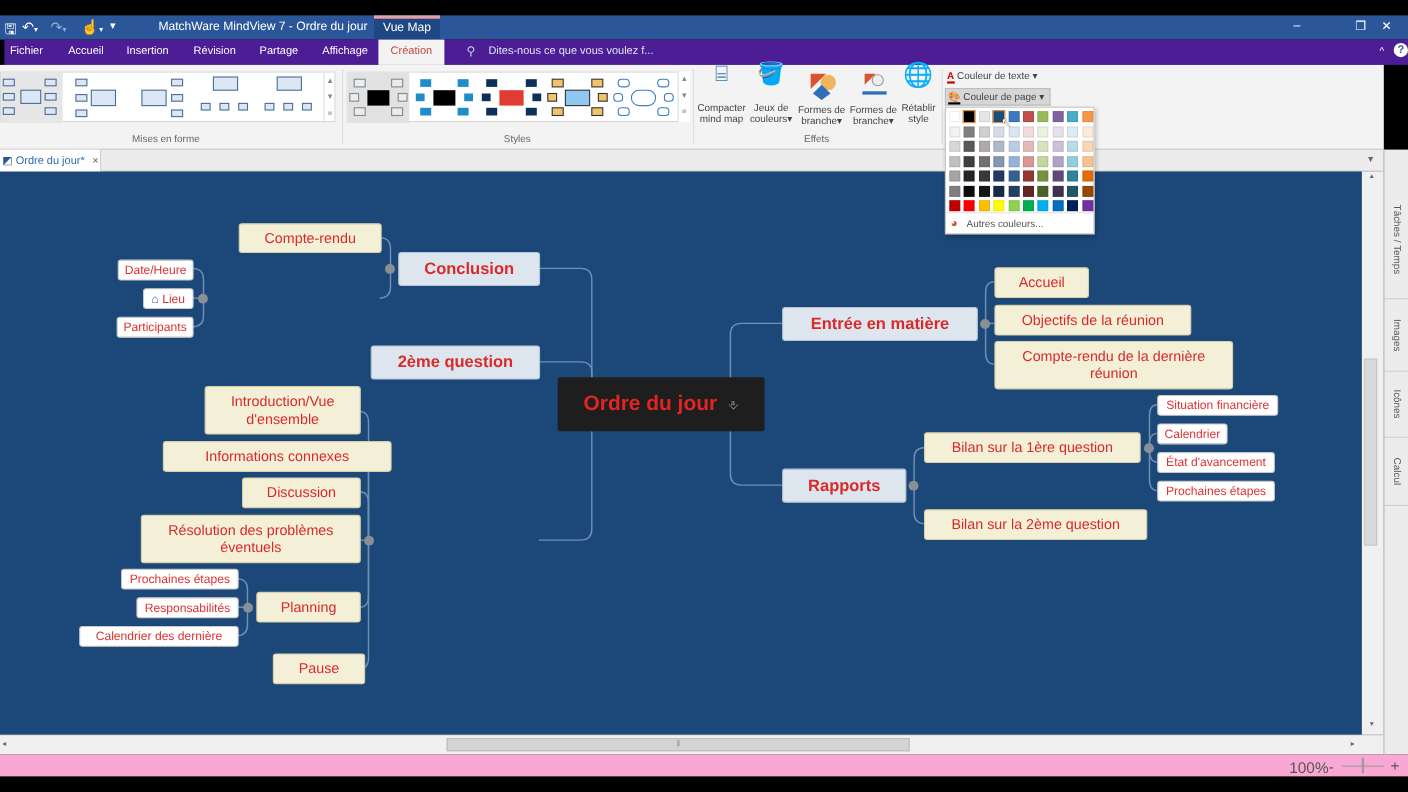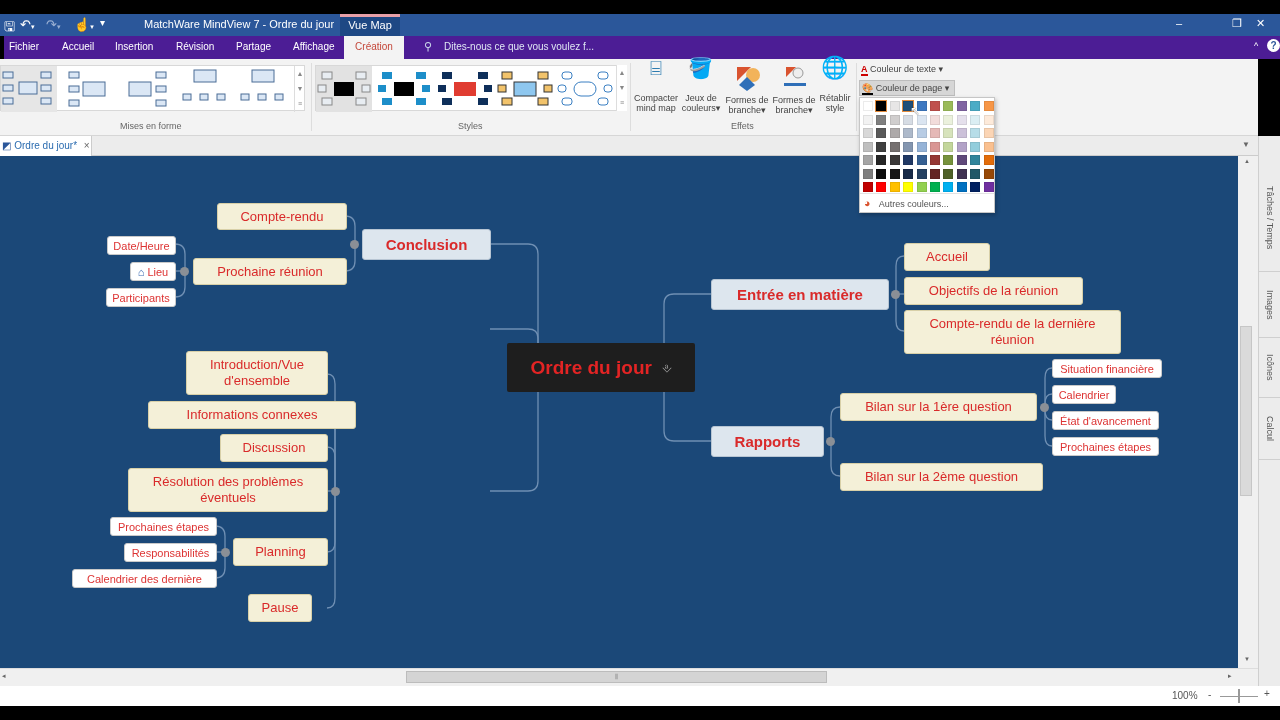--- a/index.html
+++ b/index.html
@@ -18,21 +18,21 @@
 #canvas{left:0;top:156px;width:1238px;height:512px;background:#1b4878;overflow:hidden}
 .node{position:absolute;display:flex;align-items:center;justify-content:center;text-align:center;color:#d92a2a;border-radius:3px;line-height:16px}
 .main{background:#dde6ee;font-weight:bold;font-size:15px;border:1px solid #b7c5d3}
 .sub{background:#f4f0d8;font-size:13px;border:1px solid #d8d0a8}
 .leaf{background:#fff;font-size:11px;border:1px solid #c9c9c9;color:#d33}
 .knob{position:absolute;width:9px;height:9px;border-radius:50%;background:#8a8f96}
 #rightpanel{left:1258px;top:136px;width:22px;height:550px;background:#ececec;border-left:1px solid #cfcfcf}
 .vtab{position:absolute;left:0;width:22px;font-size:9px;color:#555;writing-mode:vertical-rl;display:flex;align-items:center;justify-content:center;border-bottom:1px solid #cfcfcf}
 #vscroll{left:1238px;top:156px;width:20px;height:512px;background:#f0f0f0}
 #hscroll{left:0;top:668px;width:1258px;height:18px;background:#f0f0f0;border-top:1px solid #ddd}
-#statusbar{left:0;top:686px;width:1280px;height:20px;background:#ffffff;font-size:10px;color:#555}
+#statusbar{left:0;top:686px;width:1280px;height:20px;background:#f9a8d4;font-size:14px;color:#555}
 #bottomblack{left:0;top:706px;width:1280px;height:14px;background:#000}
 #colorpop{left:859px;top:97px;width:136px;height:116px;background:#fff;border:1px solid #c6c6c6;box-shadow:1px 2px 4px rgba(0,0,0,.25)}
 .sw{position:absolute;width:10px;height:10px;border:1px solid rgba(0,0,0,.08)}
 svg.lines{position:absolute;left:0;top:0}
 </style>
 </head>
 <body>
 
 <div id="blackbar" class="abs"></div>
 
@@ -249,41 +249,41 @@
   </svg>
 
   <div class="node" style="left:507px;top:187px;width:188px;height:49px;background:#1e1e1e;color:#e32424;font-size:19px;font-weight:bold;border-radius:2px">
     <span>Ordre du jour</span>
     <span style="color:#aaa;font-size:12px;font-weight:normal;margin-left:10px">⎀</span>
   </div>
 
   <div class="node main" style="left:362px;top:73px;width:129px;height:31px">Conclusion</div>
   <div class="knob" style="left:350px;top:84px"></div>
   <div class="node sub" style="left:217px;top:47px;width:130px;height:27px">Compte-rendu</div>
-  <div class="node sub" style="left:193px;top:102px;width:154px;height:27px">Prochaine réunion</div>
   <div class="knob" style="left:180px;top:111px"></div>
   <div class="node leaf" style="left:107px;top:80px;width:69px;height:19px">Date/Heure</div>
   <div class="node leaf" style="left:130px;top:106px;width:46px;height:19px">
       <span style="color:#3a6ab0;margin-right:3px">⌂</span>
       <span>Lieu</span>
     </div>
   <div class="node leaf" style="left:106px;top:132px;width:70px;height:19px">Participants</div>
 
+  <div class="node main" style="left:337px;top:158px;width:154px;height:31px">2ème question</div>
 
   <div class="knob" style="left:331px;top:331px"></div>
   <div class="node sub" style="left:186px;top:195px;width:142px;height:44px;padding:0 8px">Introduction/Vue d'ensemble</div>
   <div class="node sub" style="left:148px;top:245px;width:208px;height:28px">Informations connexes</div>
   <div class="node sub" style="left:220px;top:278px;width:108px;height:28px">Discussion</div>
   <div class="node sub" style="left:128px;top:312px;width:200px;height:44px;padding:0 20px">Résolution des problèmes éventuels</div>
   <div class="node sub" style="left:233px;top:382px;width:95px;height:28px">Planning</div>
   <div class="knob" style="left:221px;top:392px"></div>
   <div class="node leaf" style="left:110px;top:361px;width:107px;height:19px">Prochaines étapes</div>
   <div class="node leaf" style="left:124px;top:387px;width:93px;height:19px">Responsabilités</div>
   <div class="node leaf" style="left:72px;top:413px;width:145px;height:19px">Calendrier des dernière</div>
-  <div class="node sub" style="left:248px;top:438px;width:64px;height:28px">Pause</div>
+  <div class="node sub" style="left:248px;top:438px;width:84px;height:28px">Pause</div>
 
   <div class="node main" style="left:711px;top:123px;width:178px;height:31px">Entrée en matière</div>
   <div class="knob" style="left:891px;top:134px"></div>
   <div class="node sub" style="left:904px;top:87px;width:86px;height:28px">Accueil</div>
   <div class="node sub" style="left:904px;top:121px;width:179px;height:28px">Objectifs de la réunion</div>
   <div class="node sub" style="left:904px;top:154px;width:217px;height:44px;padding:0 14px">Compte-rendu de la dernière réunion</div>
 
   <div class="node main" style="left:711px;top:270px;width:113px;height:31px">Rapports</div>
   <div class="knob" style="left:826px;top:281px"></div>
   <div class="node sub" style="left:840px;top:237px;width:197px;height:28px">Bilan sur la 1ère question</div>

